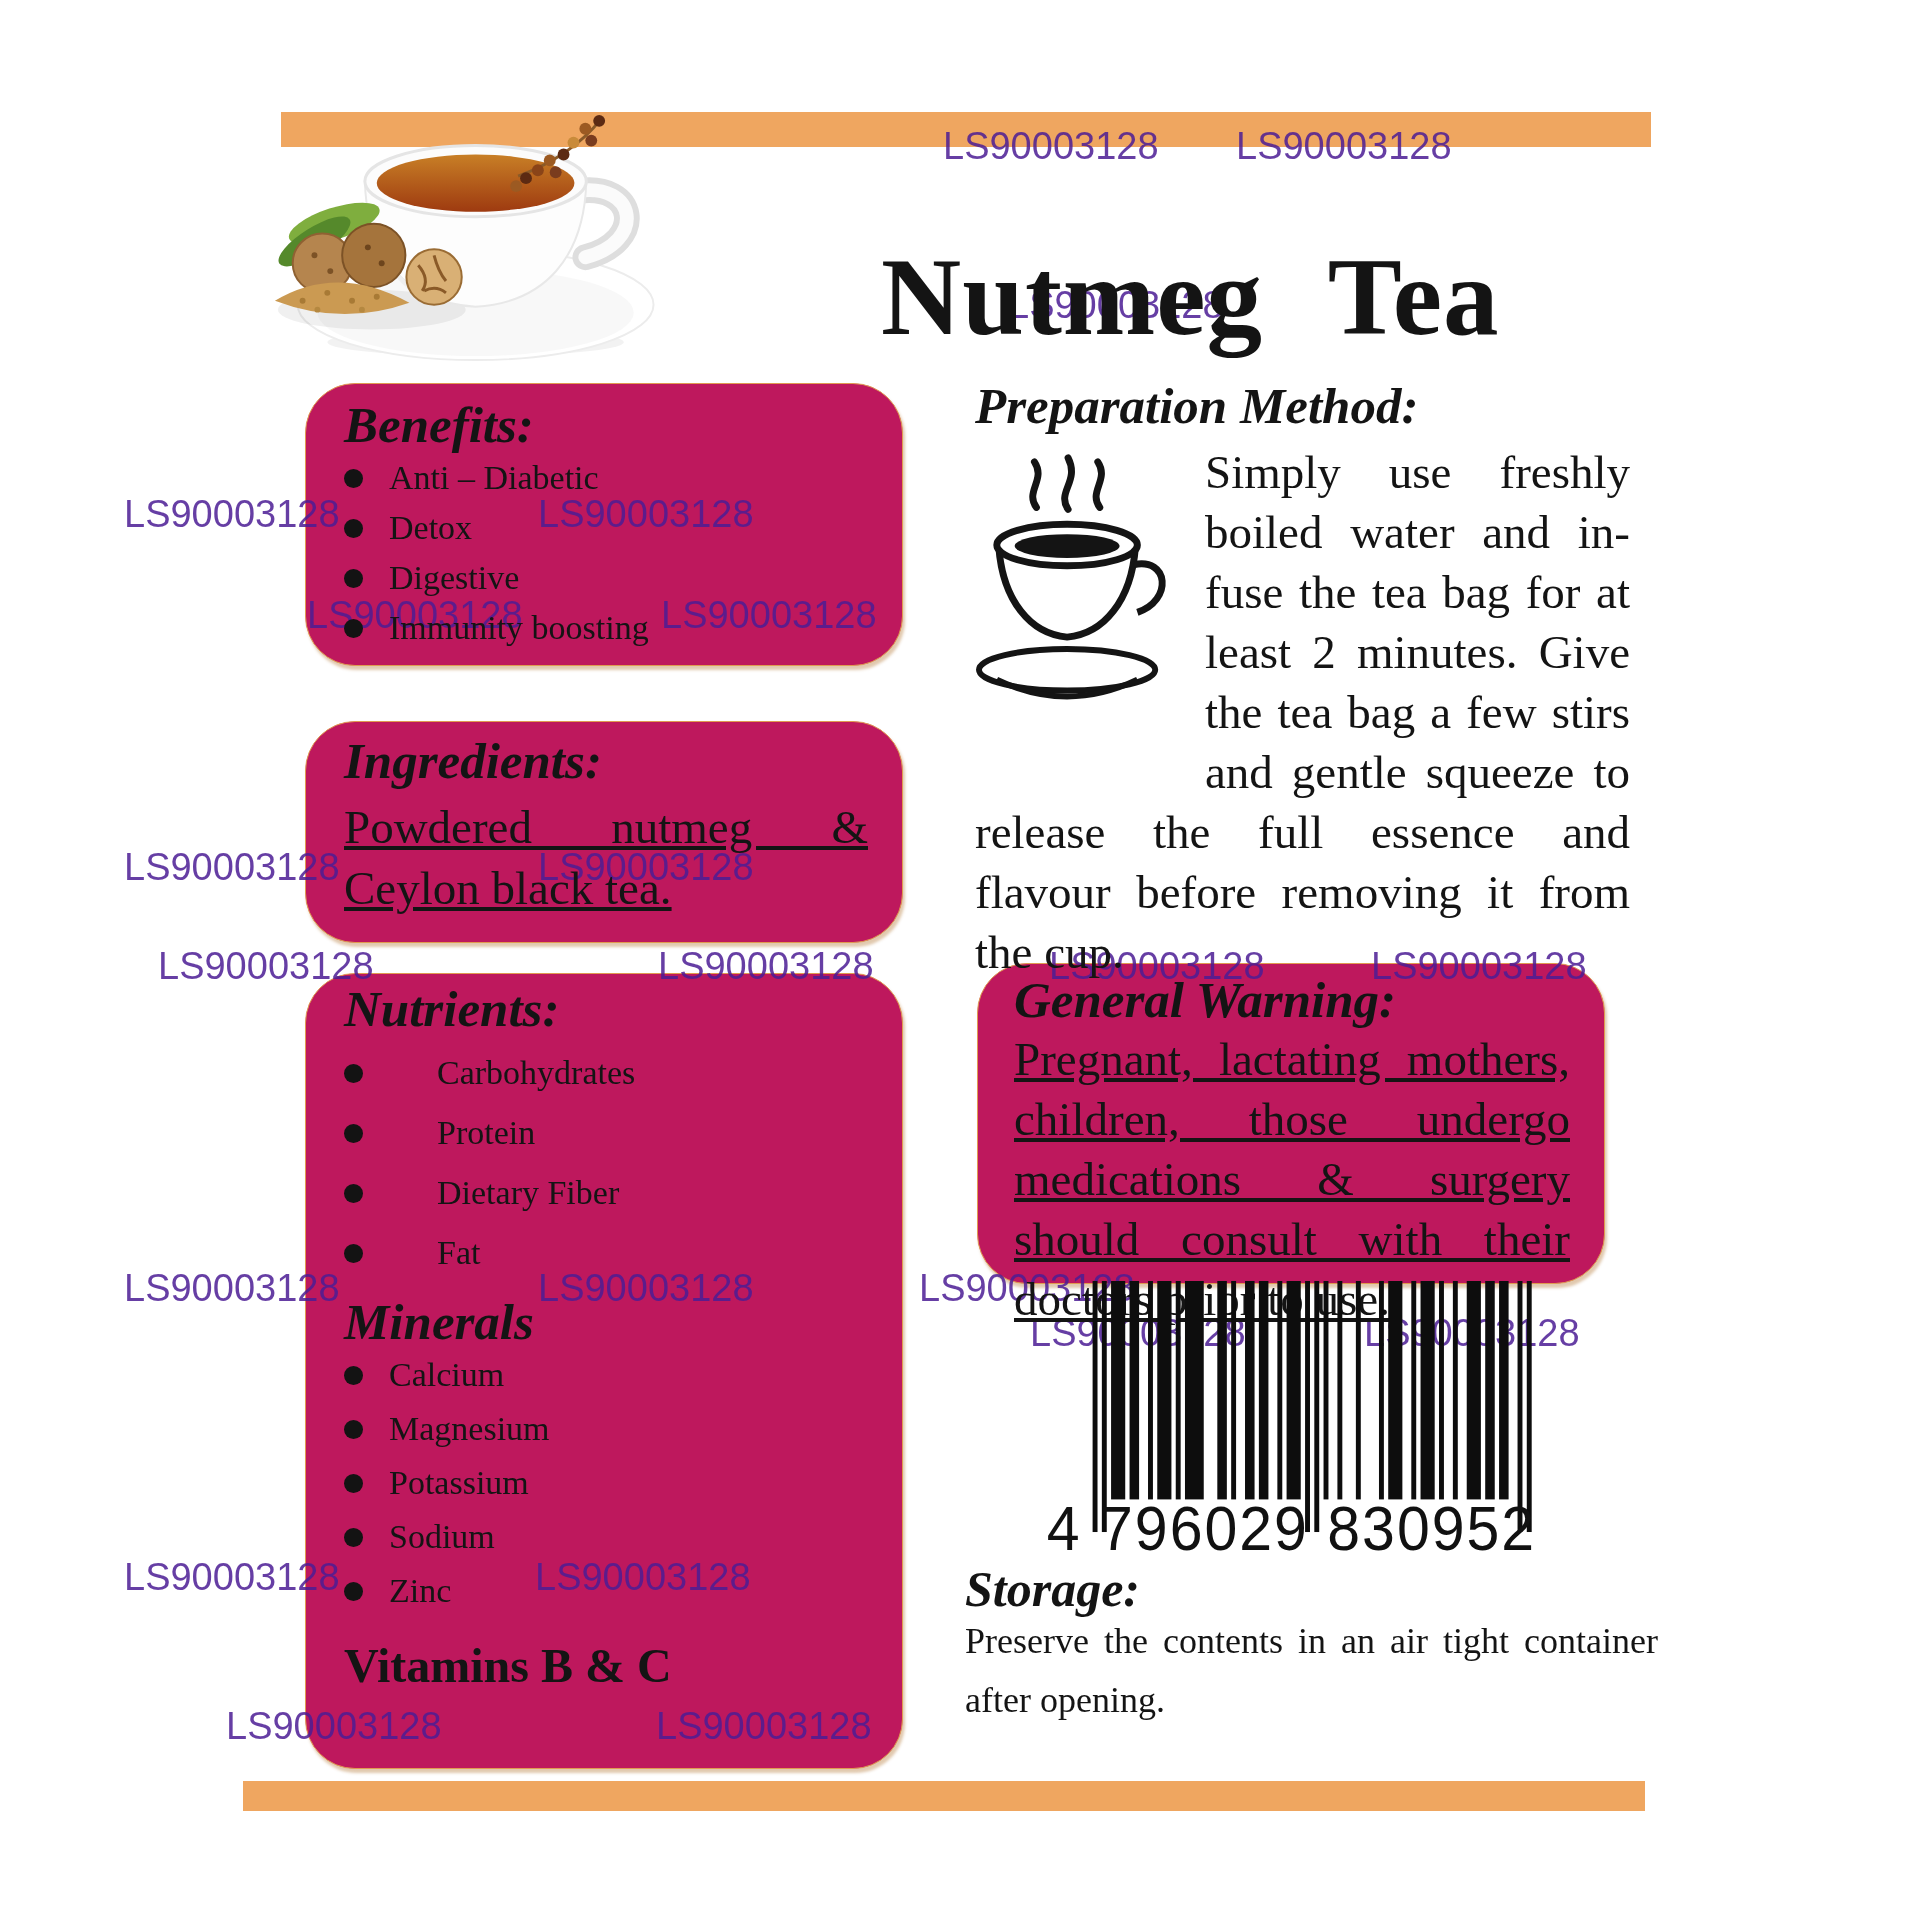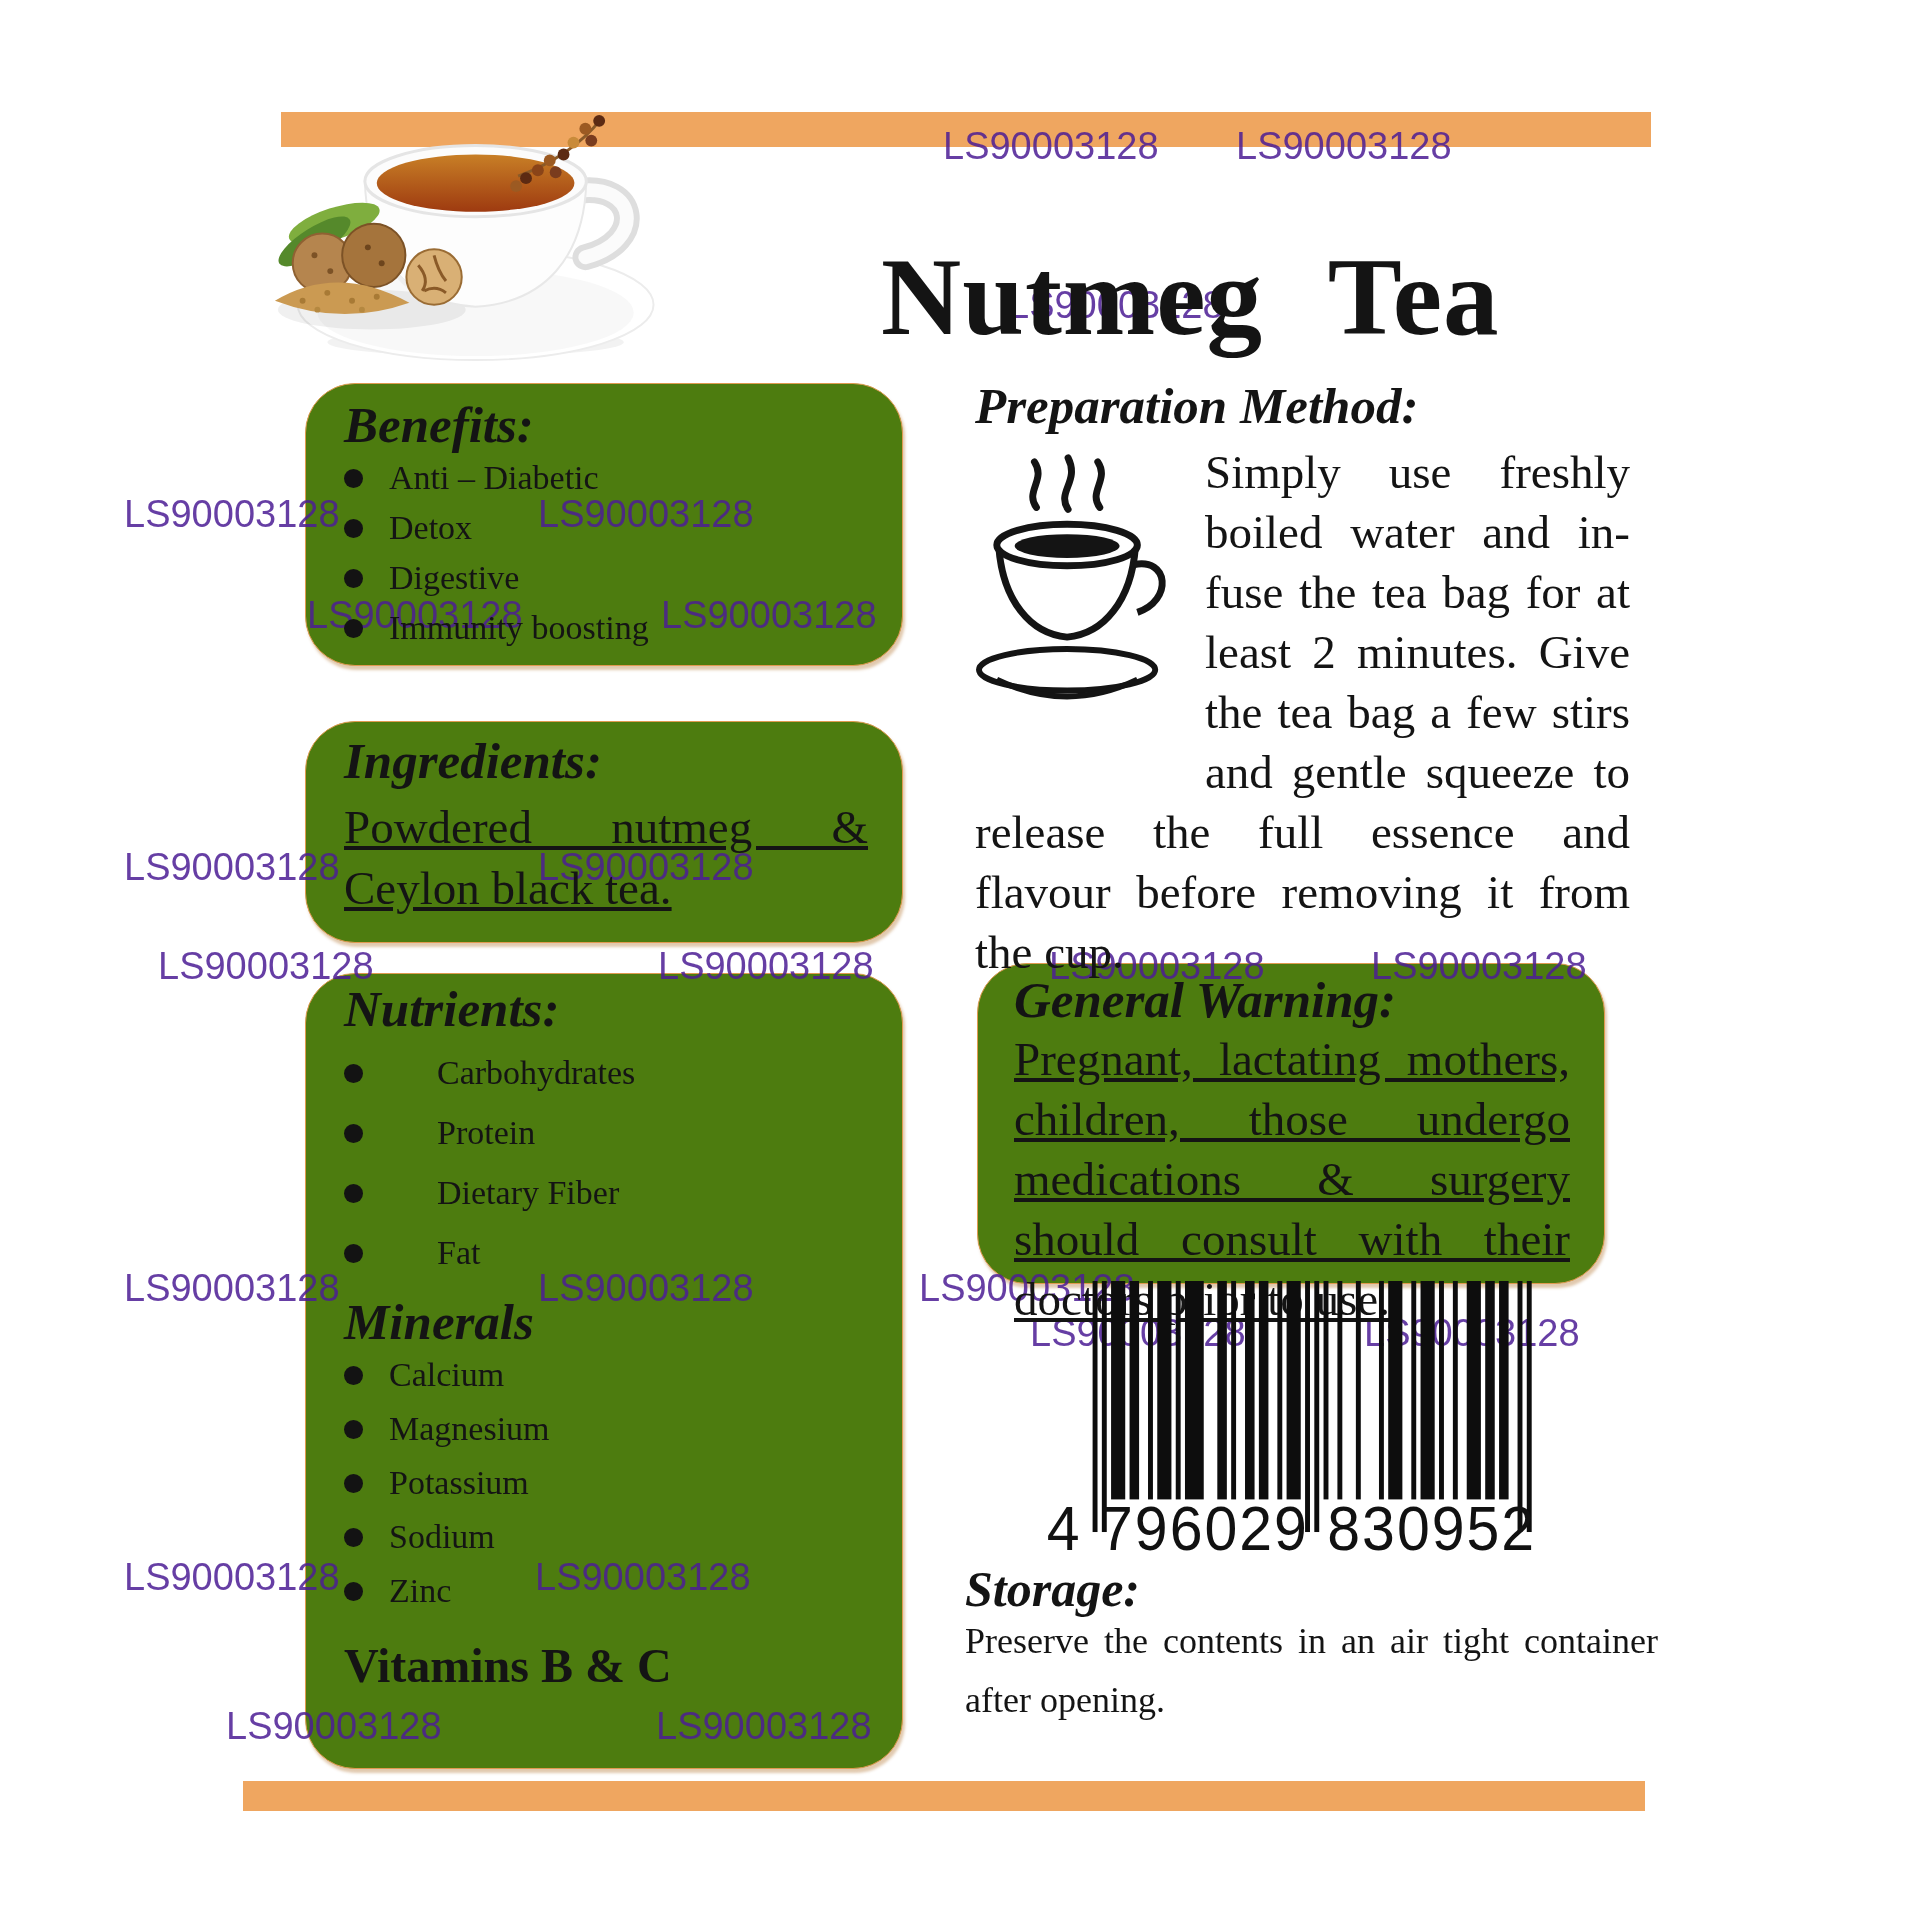--- a/index.html
+++ b/index.html
@@ -11,21 +11,21 @@
 
   
   .wm{position:absolute;z-index:4;font-family:"Liberation Sans",sans-serif;
       font-size:38px;color:#4c1d95;opacity:.85;white-space:nowrap;pointer-events:none;}
 
   
   .title{position:absolute;left:881px;top:241px;z-index:6;margin:0;
          font-size:111px;font-weight:bold;line-height:111px;letter-spacing:1px;word-spacing:38px;}
 
   
-  .box{position:absolute;background:#4d7c0f;border-radius:50px;border:1px solid #e09a50;
+  .box{position:absolute;background:#be185d;border-radius:50px;border:1px solid #e09a50;
        box-shadow:2px 4px 3px rgba(175,112,42,.38);box-sizing:border-box;}
   .box-benefits{left:305px;top:383px;width:598px;height:283px;padding:14px 30px 0 38px;}
   .box-ingredients{left:305px;top:721px;width:598px;height:222px;padding:12px 34px 0 38px;}
   .box-nutrients{left:305px;top:973px;width:598px;height:796px;padding:8px 38px 0 38px;}
   .box-warning{left:977px;top:944px;width:628px;height:321px;padding:10px 34px 4px 36px;margin-top:19px;}
 
   .sec-title{position:relative;z-index:6;font-style:italic;font-weight:bold;font-size:51px;line-height:55px;}
   .body-text{position:relative;z-index:6;font-size:47px;text-align:justify;text-decoration:underline;}
   .box-ingredients .body-text{line-height:61px;margin-top:8px;}
   .box-warning .sec-title{line-height:53px;}

